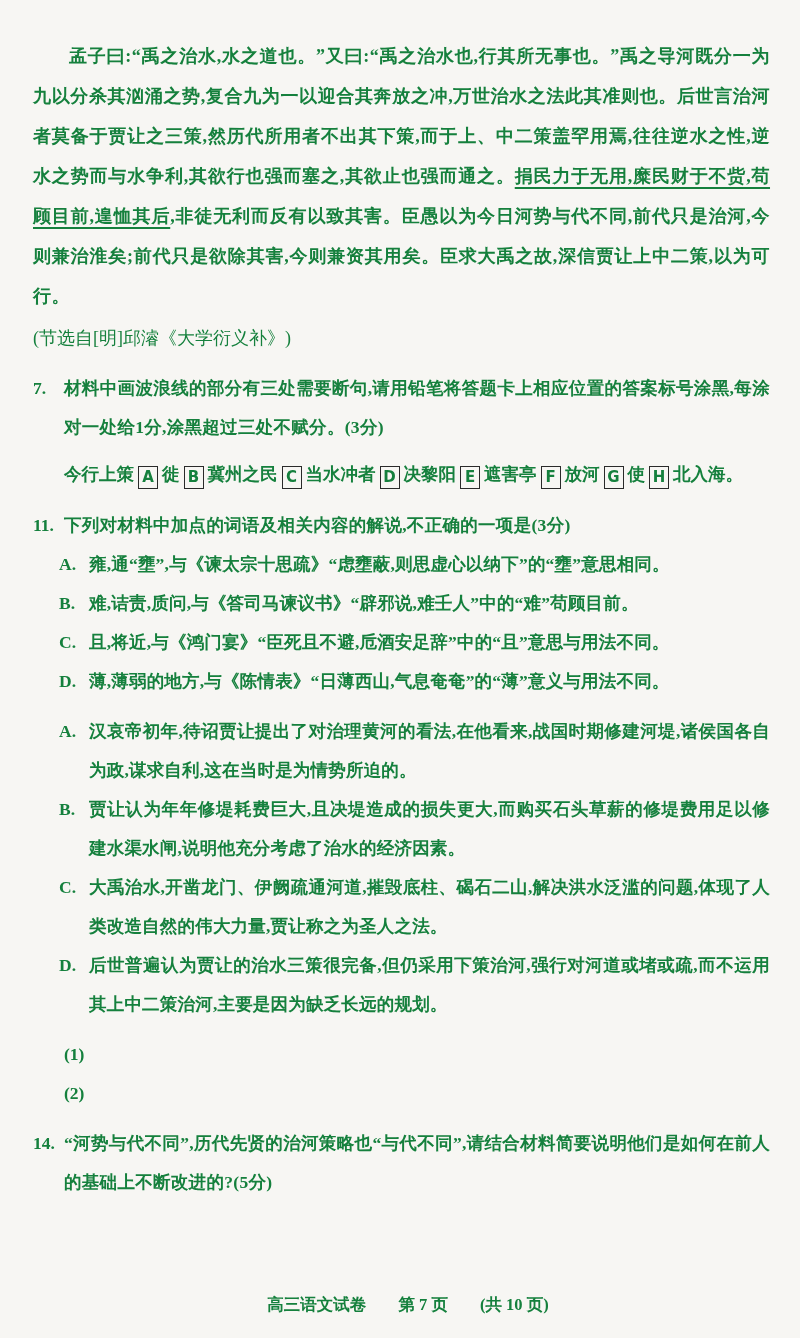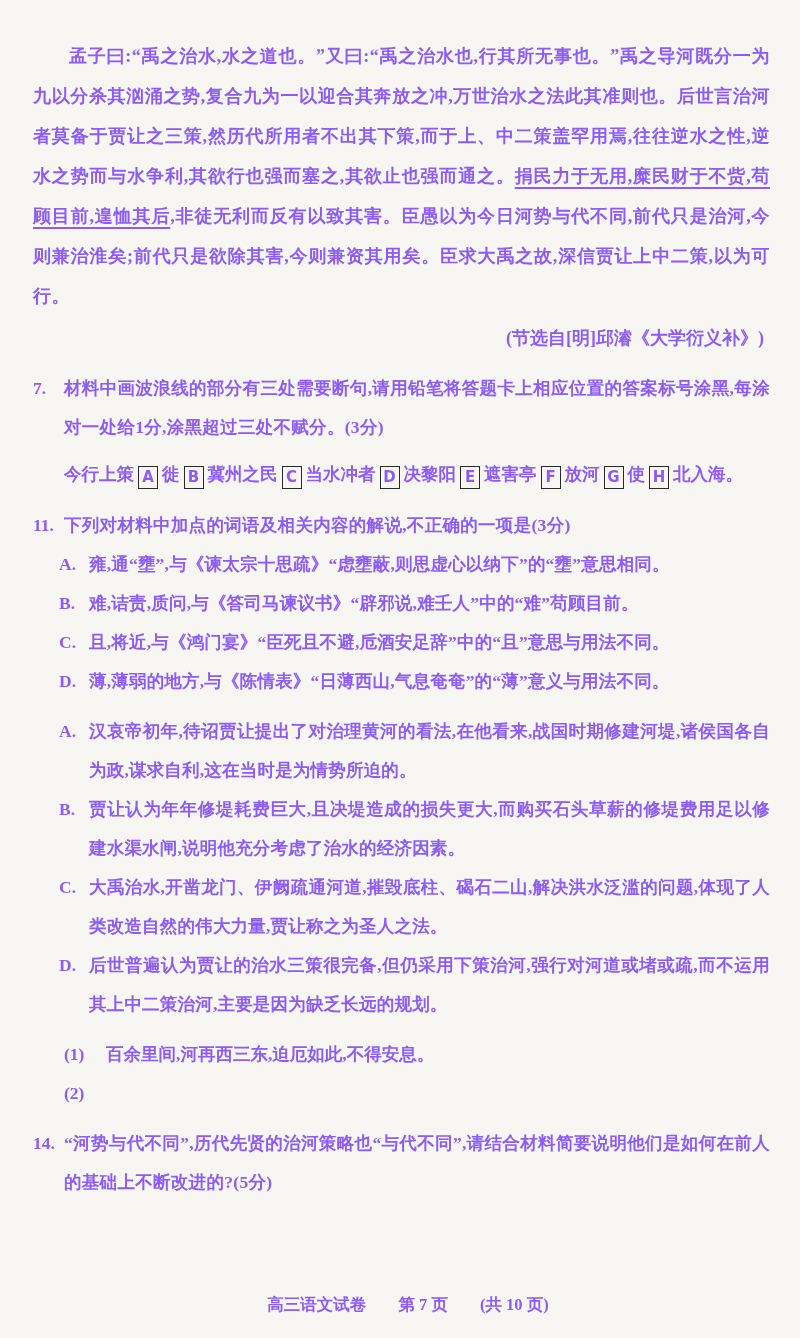--- a/index.html
+++ b/index.html
@@ -5,21 +5,21 @@
   html,body { margin:0; padding:0; }
   body {
     width:800px; height:1338px;
     background:#e9e8e5;
     font-family:"Liberation Serif","DejaVu Serif",serif;
   }
   .page {
     position:relative;
     width:800px; height:1338px;
     background:#f7f6f3;
-    color:#8b5cf6;
+    color:#15803d;
     box-sizing:border-box;
     padding:36px 30px 0 33px;
     overflow:hidden;
   }
   
   .passage p.para {
     margin:0;
     font-size:18px;
     line-height:40px;
     font-weight:700;
@@ -29,22 +29,22 @@
   }
   .ul {
     text-decoration:underline;
     text-underline-offset:5px;
     text-decoration-thickness:1.5px;
   }
   .source {
     margin:2px 6px 0 0;
     font-size:18px;
     line-height:40px;
-    font-weight:700;
-    text-align:right;
+    font-weight:400;
+    text-align:left;
   }
   
   .question { margin-top:11px; }
   .q-row { display:flex; font-size:17.5px; line-height:39px; font-weight:700; }
   .q-num { flex:0 0 31px; }
   .q-text { flex:1; text-align:justify; letter-spacing:0.3px; }
   .sub { display:flex; padding-left:31px; font-size:17.5px; line-height:39px; font-weight:700; }
   .sub-label { flex:0 0 42px; }
   .opt { display:flex; padding-left:26px; font-size:17.5px; line-height:39px; font-weight:700; }
   .opt-label { flex:0 0 30px; }
@@ -139,21 +139,20 @@
     </div>
     <div class="opt">
       <span class="opt-label">D.</span>
       <span class="opt-text">后世普遍认为贾让的治水三策很完备,但仍采用下策治河,强行对河道或堵或疏,而不运用其上中二策治河,主要是因为缺乏长远的规划。</span>
     </div>
   </div>
 
   <div class="question">
     <div class="sub">
       <span class="sub-label">(1)</span>
-      <span class="sub-text">百余里间,河再西三东,迫厄如此,不得安息。</span>
     </div>
     <div class="sub">
       <span class="sub-label">(2)</span>
     </div>
   </div>
 
   <div class="question">
     <div class="q-row">
       <span class="q-num">14.</span>
       <span class="q-text">“河势与代不同”,历代先贤的治河策略也“与代不同”,请结合材料简要说明他们是如何在前人的基础上不断改进的?(5分)</span>

